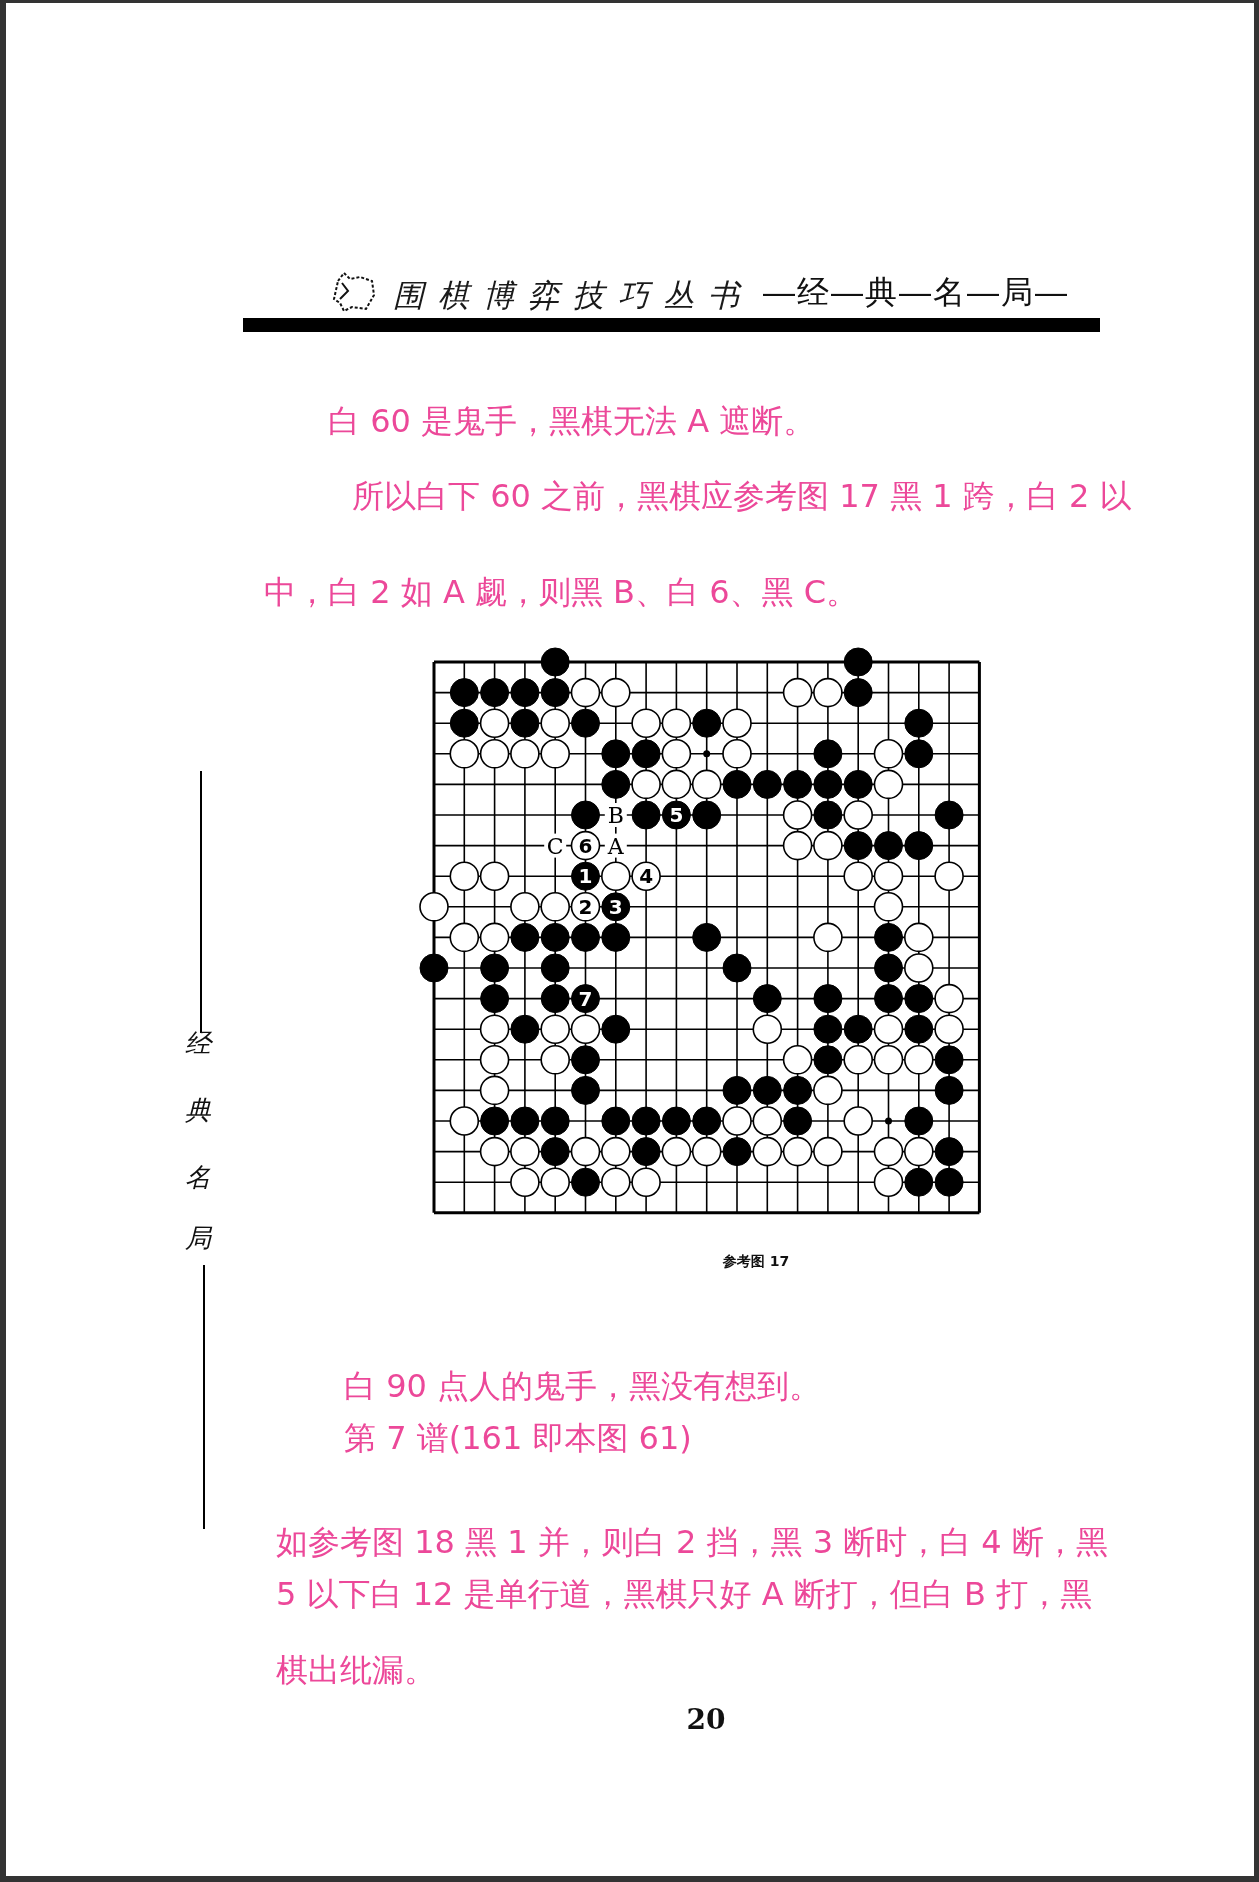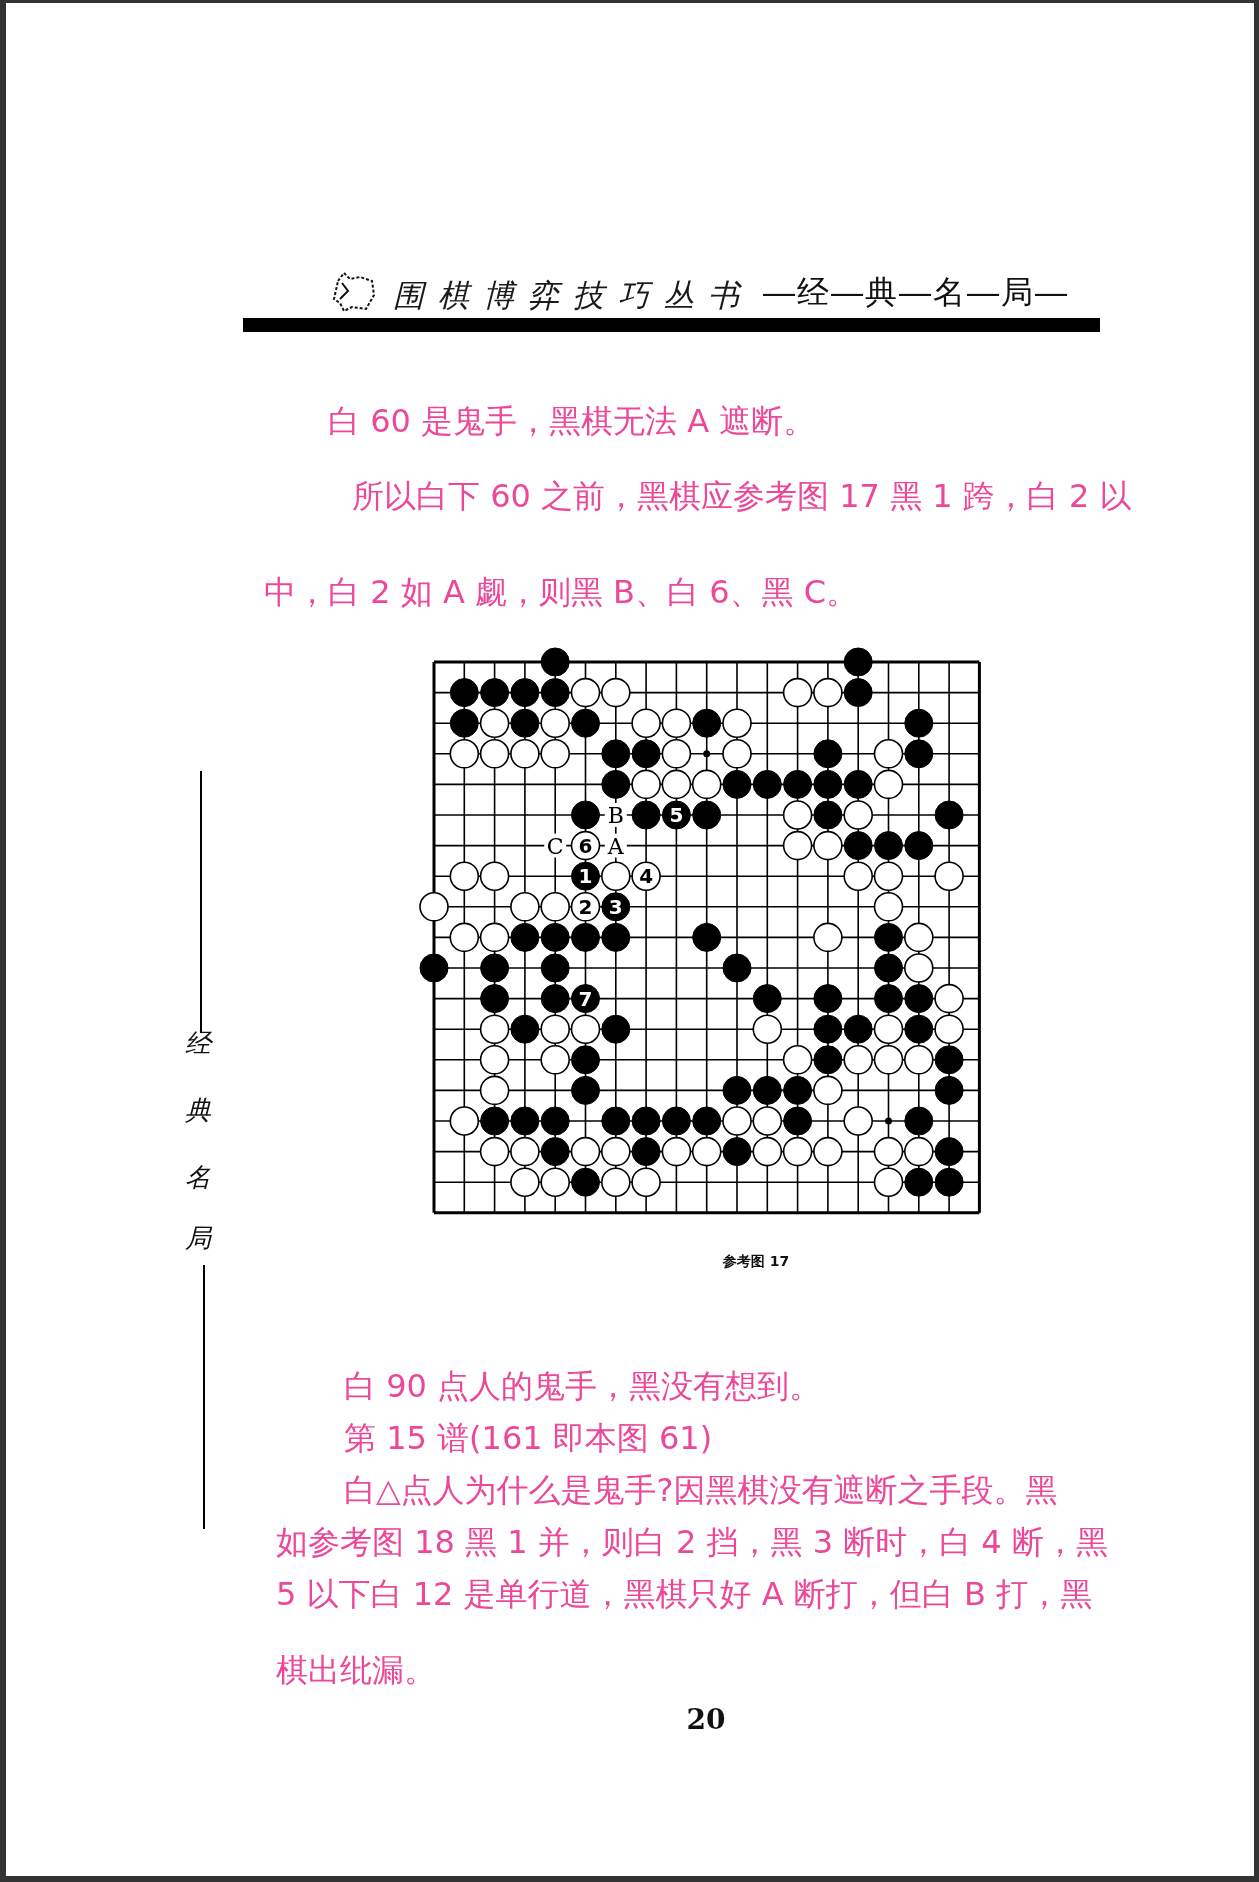--- a/index.html
+++ b/index.html
@@ -283,20 +283,19 @@
   <div class="abs caption">参考图 17</div>
 
   <div class="abs side-line" style="top:768px;height:262px;"></div>
   <div class="abs side-char" style="top:1023px;">经</div>
   <div class="abs side-char" style="top:1090px;">典</div>
   <div class="abs side-char" style="top:1157px;">名</div>
   <div class="abs side-char" style="top:1218px;">局</div>
   <div class="abs side-line" style="left:197px;top:1262px;height:264px;"></div>
 
   <div class="abs para" style="left:338px;top:1358px;">白 90 点人的鬼手，黑没有想到。</div>
-  <div class="abs para" style="left:338px;top:1410px;">第 15 谱(161 即本图 61)</div>
-  <div class="abs para" style="left:338px;top:1462px;">白△点人为什么是鬼手?因黑棋没有遮断之手段。黑</div>
+  <div class="abs para" style="left:338px;top:1410px;">第 7 谱(161 即本图 61)</div>
   <div class="abs para" style="left:270px;top:1514px;">如参考图 18 黑 1 并，则白 2 挡，黑 3 断时，白 4 断，黑</div>
   <div class="abs para" style="left:270px;top:1566px;">5 以下白 12 是单行道，黑棋只好 A 断打，但白 B 打，黑</div>
   <div class="abs para" style="left:270px;top:1618px;margin-top:24px;">棋出纰漏。</div>
 
   <div class="abs pagenum">20</div>
 </div>
 
 </body></html>

